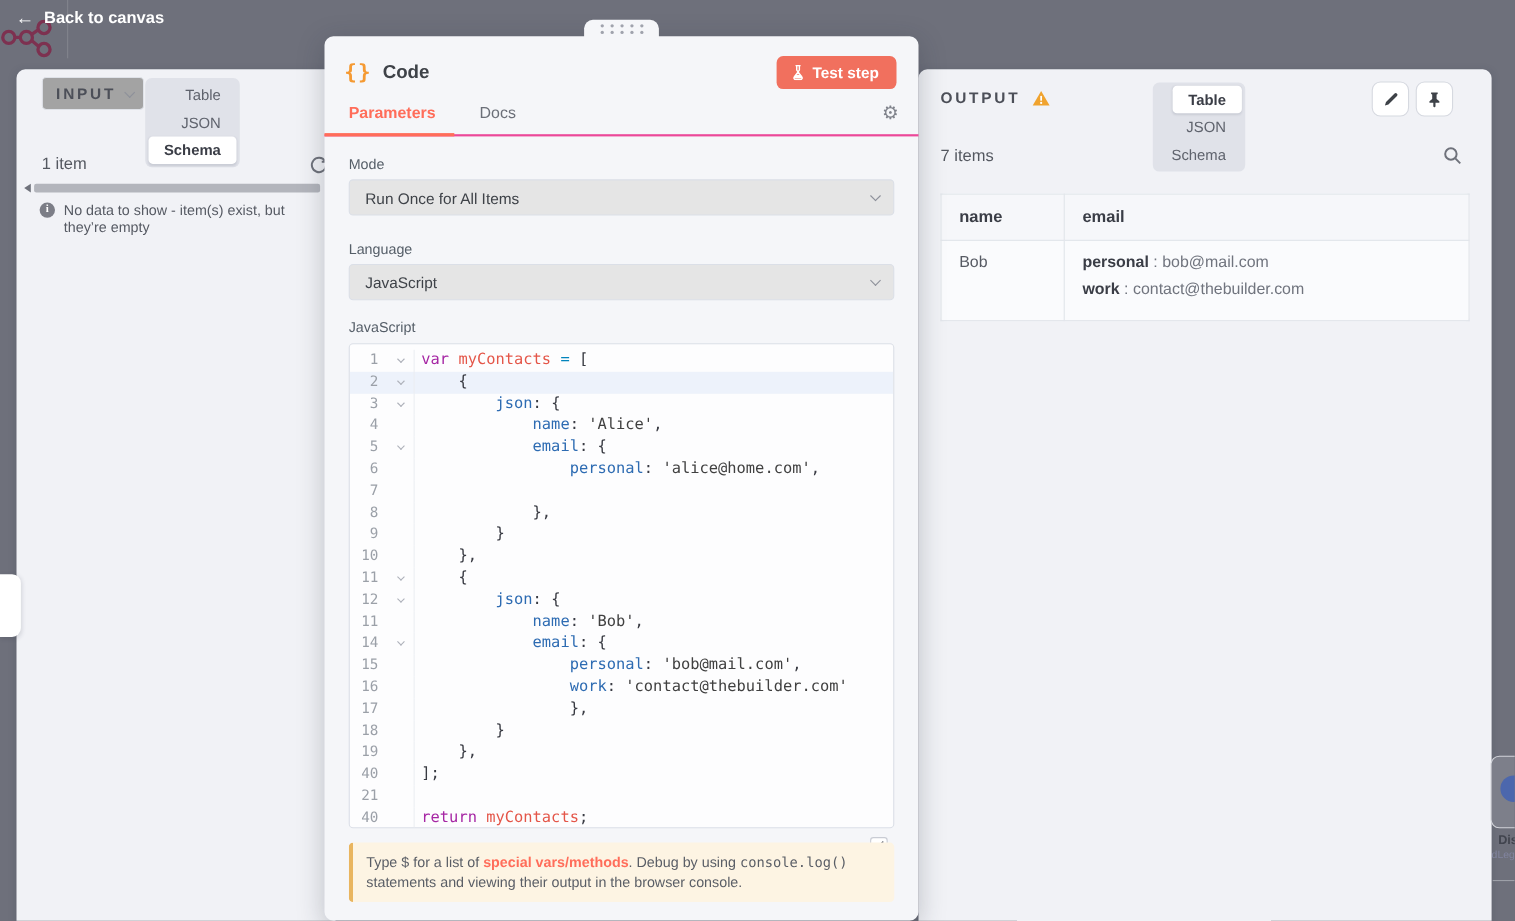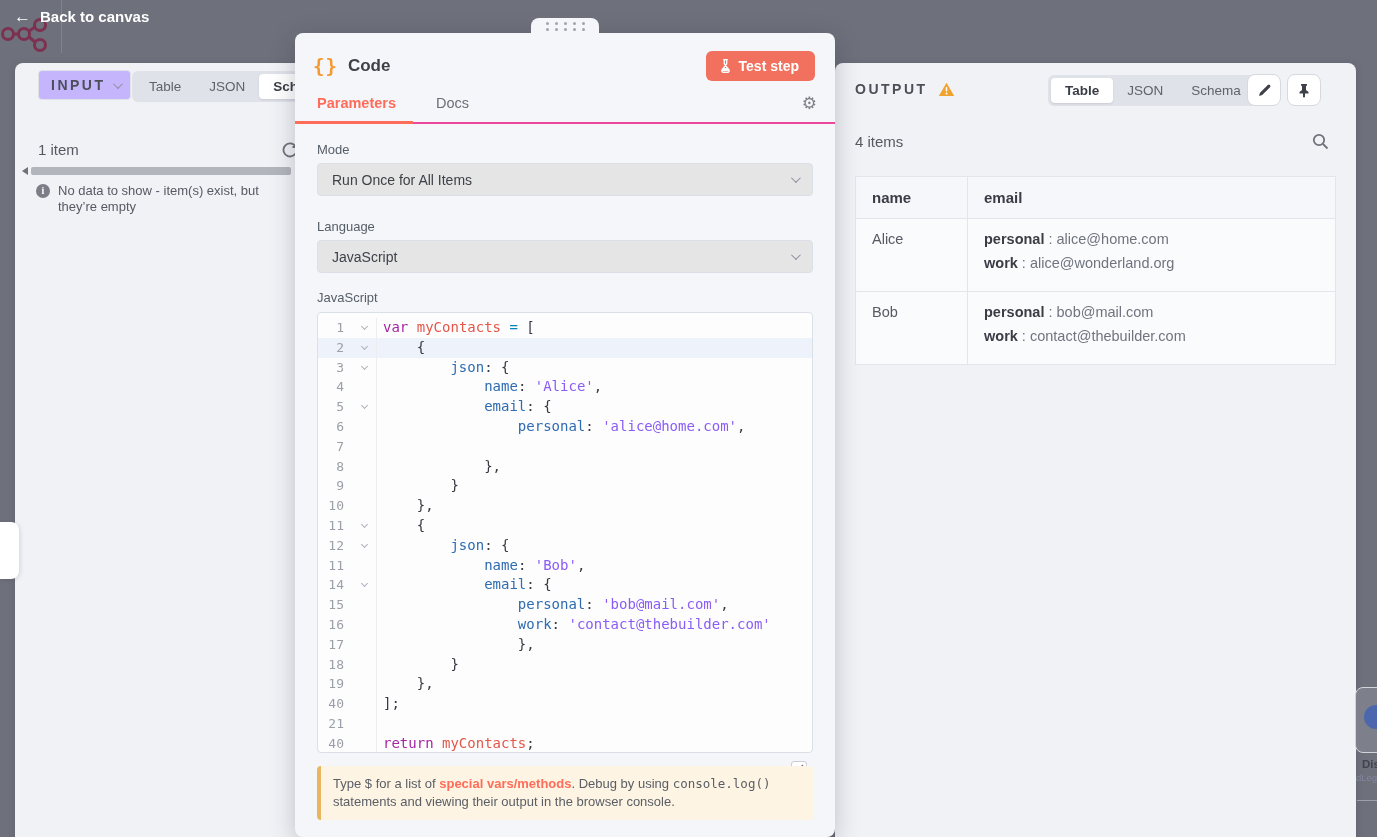--- a/index.html
+++ b/index.html
@@ -11,22 +11,22 @@
   .canvas-line { left:61px; top:0; width:1px; height:53px; background:rgba(255,255,255,.14); }
   .back-btn { left:14px; top:8px; display:flex; align-items:center; gap:9px; color:#fff; font-size:15px; font-weight:700; cursor:pointer; }
   .back-arrow { font-size:17px; font-weight:400; line-height:1; }
   .logo-svg { left:0; top:16px; }
 
   
   .panel { background:#f1f2f6; border-radius:8px; box-shadow:0 2px 8px rgba(40,48,70,.18); }
   #input-panel  { left:15px;  top:63px; width:290px; height:800px; }
   #output-panel { left:835px; top:63px; width:521px; height:800px; }
 
-  .pill-box { background:#c4b5fd; border:1px solid #dfe2e8; border-radius:4px; display:inline-flex; align-items:center; gap:7px; padding:6px 10px 6px 12px; font-size:14px; font-weight:700; letter-spacing:2.5px; color:#4c4f58; cursor:pointer; }
-  .tab-group { background:#e0e2e9; border-radius:6px; padding:3px; display:inline-flex; align-items:flex-end; }
+  .pill-box { background:#a3a3a3; border:1px solid #dfe2e8; border-radius:4px; display:inline-flex; align-items:center; gap:7px; padding:6px 10px 6px 12px; font-size:14px; font-weight:700; letter-spacing:2.5px; color:#4c4f58; cursor:pointer; }
+  .tab-group { background:#e0e2e9; border-radius:6px; padding:3px; display:inline-flex; align-items:flex-end;flex-direction:column; }
   .tab-group .tab { font-size:13.5px; color:#5f636d; padding:5px 14px; border-radius:4px; cursor:pointer; white-space:nowrap; }
   .tab-group .tab.active { background:#fff; color:#3a3d46; font-weight:700; box-shadow:0 1px 2px rgba(40,48,70,.12); }
 
   .chev { display:inline-block; width:7px; height:7px; border-right:1.6px solid #8d909a; border-bottom:1.6px solid #8d909a; transform:rotate(45deg) translateY(-2px); }
 
   .hscroll { left:7px; top:104px; position:absolute; display:flex; align-items:center; }
   .hscroll .arr { width:0; height:0; border-top:4px solid transparent; border-bottom:4px solid transparent; border-right:6px solid #6f727b; margin-right:3px; cursor:pointer; }
   .hscroll .thumb { width:260px; height:8px; background:#b3b5bc; border-radius:2px; cursor:grab; }
 
   .count-row { font-size:15px; color:#545860; }
@@ -57,21 +57,21 @@
   .select .chev { margin-left:auto; }
 
   
   #editor { left:22px; top:279px; width:496px; height:441px; background:#fdfdfe; border:1px solid #dbdfe7; border-radius:4px; overflow:hidden; padding-top:5px; font-family:"DejaVu Sans Mono", monospace; font-size:14px; }
   .cl { display:flex; height:19.8px; line-height:19.8px; white-space:pre; }
   .cl.active { background:#edf2fb; }
   .ln-num { flex:0 0 26px; text-align:right; color:#9ba0a8; font-size:13px; user-select:none; }
   .ln-fold { flex:0 0 33px; position:relative; border-right:1px solid #eceef2; }
   .ln-fold .fold { position:absolute; left:18px; top:6px; width:5px; height:5px; border-right:1.5px solid #aeb1ba; border-bottom:1.5px solid #aeb1ba; transform:rotate(45deg); cursor:pointer; }
   .ln-code { padding-left:6px; color:#383a42; }
-  .tk-kw{color:#a626a4} .tk-vr{color:#e45649} .tk-op{color:#0184bc} .tk-pn{color:#383a42} .tk-pr{color:#2d6bb2} .tk-st{color:#8b5cf6} .tk-pl{color:#383a42}
+  .tk-kw{color:#a626a4} .tk-vr{color:#e45649} .tk-op{color:#0184bc} .tk-pn{color:#383a42} .tk-pr{color:#2d6bb2} .tk-st{color:#404040} .tk-pl{color:#383a42}
   .resize-handle { position:absolute; left:496px; top:728px; width:16px; height:16px; border:1px solid #c9ccd4; border-radius:3px; background:#fff; display:flex; align-items:center; justify-content:center; cursor:nwse-resize; }
 
   
   #hint { left:22px; top:733px; width:496px; height:54px; background:#fdf4e3; border-left:4px solid #e9b55f; border-radius:4px; padding:9px 12px; font-size:13px; line-height:1.4; color:#5a5e66; }
   #hint .lnk { color:#ff6d5a; font-weight:700; cursor:pointer; }
   #hint .mono { font-family:"DejaVu Sans Mono", monospace; font-size:12.5px; }
 
   
   #out-table { left:20px; top:113px; width:481px; border:1px solid #dcdfe7; border-radius:4px; background:#fafbfd; border-collapse:collapse; font-size:14.5px; }
   #out-table th { text-align:left; font-size:15px; font-weight:700; color:#3a3d46; padding:12px 16px; border:1px solid #e2e5ea; background:#f6f7fa; }
@@ -153,40 +153,33 @@
   <div class="abs icon-btn" style="left:412px; top:11px;">
     <svg width="15" height="15" viewBox="0 0 15 15">
       <path d="M2 13 L3 9.8 L10.8 2 a1.4 1.4 0 0 1 2 0 l0.2 0.2 a1.4 1.4 0 0 1 0 2 L5.2 12 Z" fill="#3e4248"></path>
     </svg>
   </div>
   <div class="abs icon-btn" style="left:452px; top:11px;">
     <svg width="14" height="15" viewBox="0 0 14 15">      
         <path d="M4 1 h6 v1.5 l-1 0.5 v4 l2.5 2 v1.5 H8 v3.3 L7 14.8 L6 13.8 V10.5 H2.5 V9 L5 7 V3 L4 2.5 Z" fill="#3e4248"></path>
     </svg>
   </div>
-  <div class="abs count-row" style="left:20px; top:70px;">4 items</div>
+  <div class="abs count-row" style="left:20px; top:70px;">7 items</div>
   <svg class="search-icon" width="17" height="17" viewBox="0 0 17 17">
     <circle cx="7" cy="7" r="5.2" fill="none" stroke="#6f727b" stroke-width="1.8"></circle>
     <line x1="11" y1="11" x2="15.5" y2="15.5" stroke="#6f727b" stroke-width="1.8"></line>
   </svg>
   <table id="out-table" class="abs">
     <thead>
       <tr>
         <th>name</th>
         <th>email</th>
       </tr>
     </thead>
     <tbody id="out-rows">
-        <tr>
-          <td class="name-cell">Alice</td>
-          <td>
-            <div class="kv"><b>personal</b> : alice@home.com</div>
-            <div class="kv"><b>work</b> : alice@wonderland.org</div>
-          </td>
-        </tr>
         <tr>
           <td class="name-cell">Bob</td>
           <td>
             <div class="kv"><b>personal</b> : bob@mail.com</div>
             <div class="kv"><b>work</b> : contact@thebuilder.com</div>
           </td>
         </tr>
       </tbody>
   </table>
 </div>

